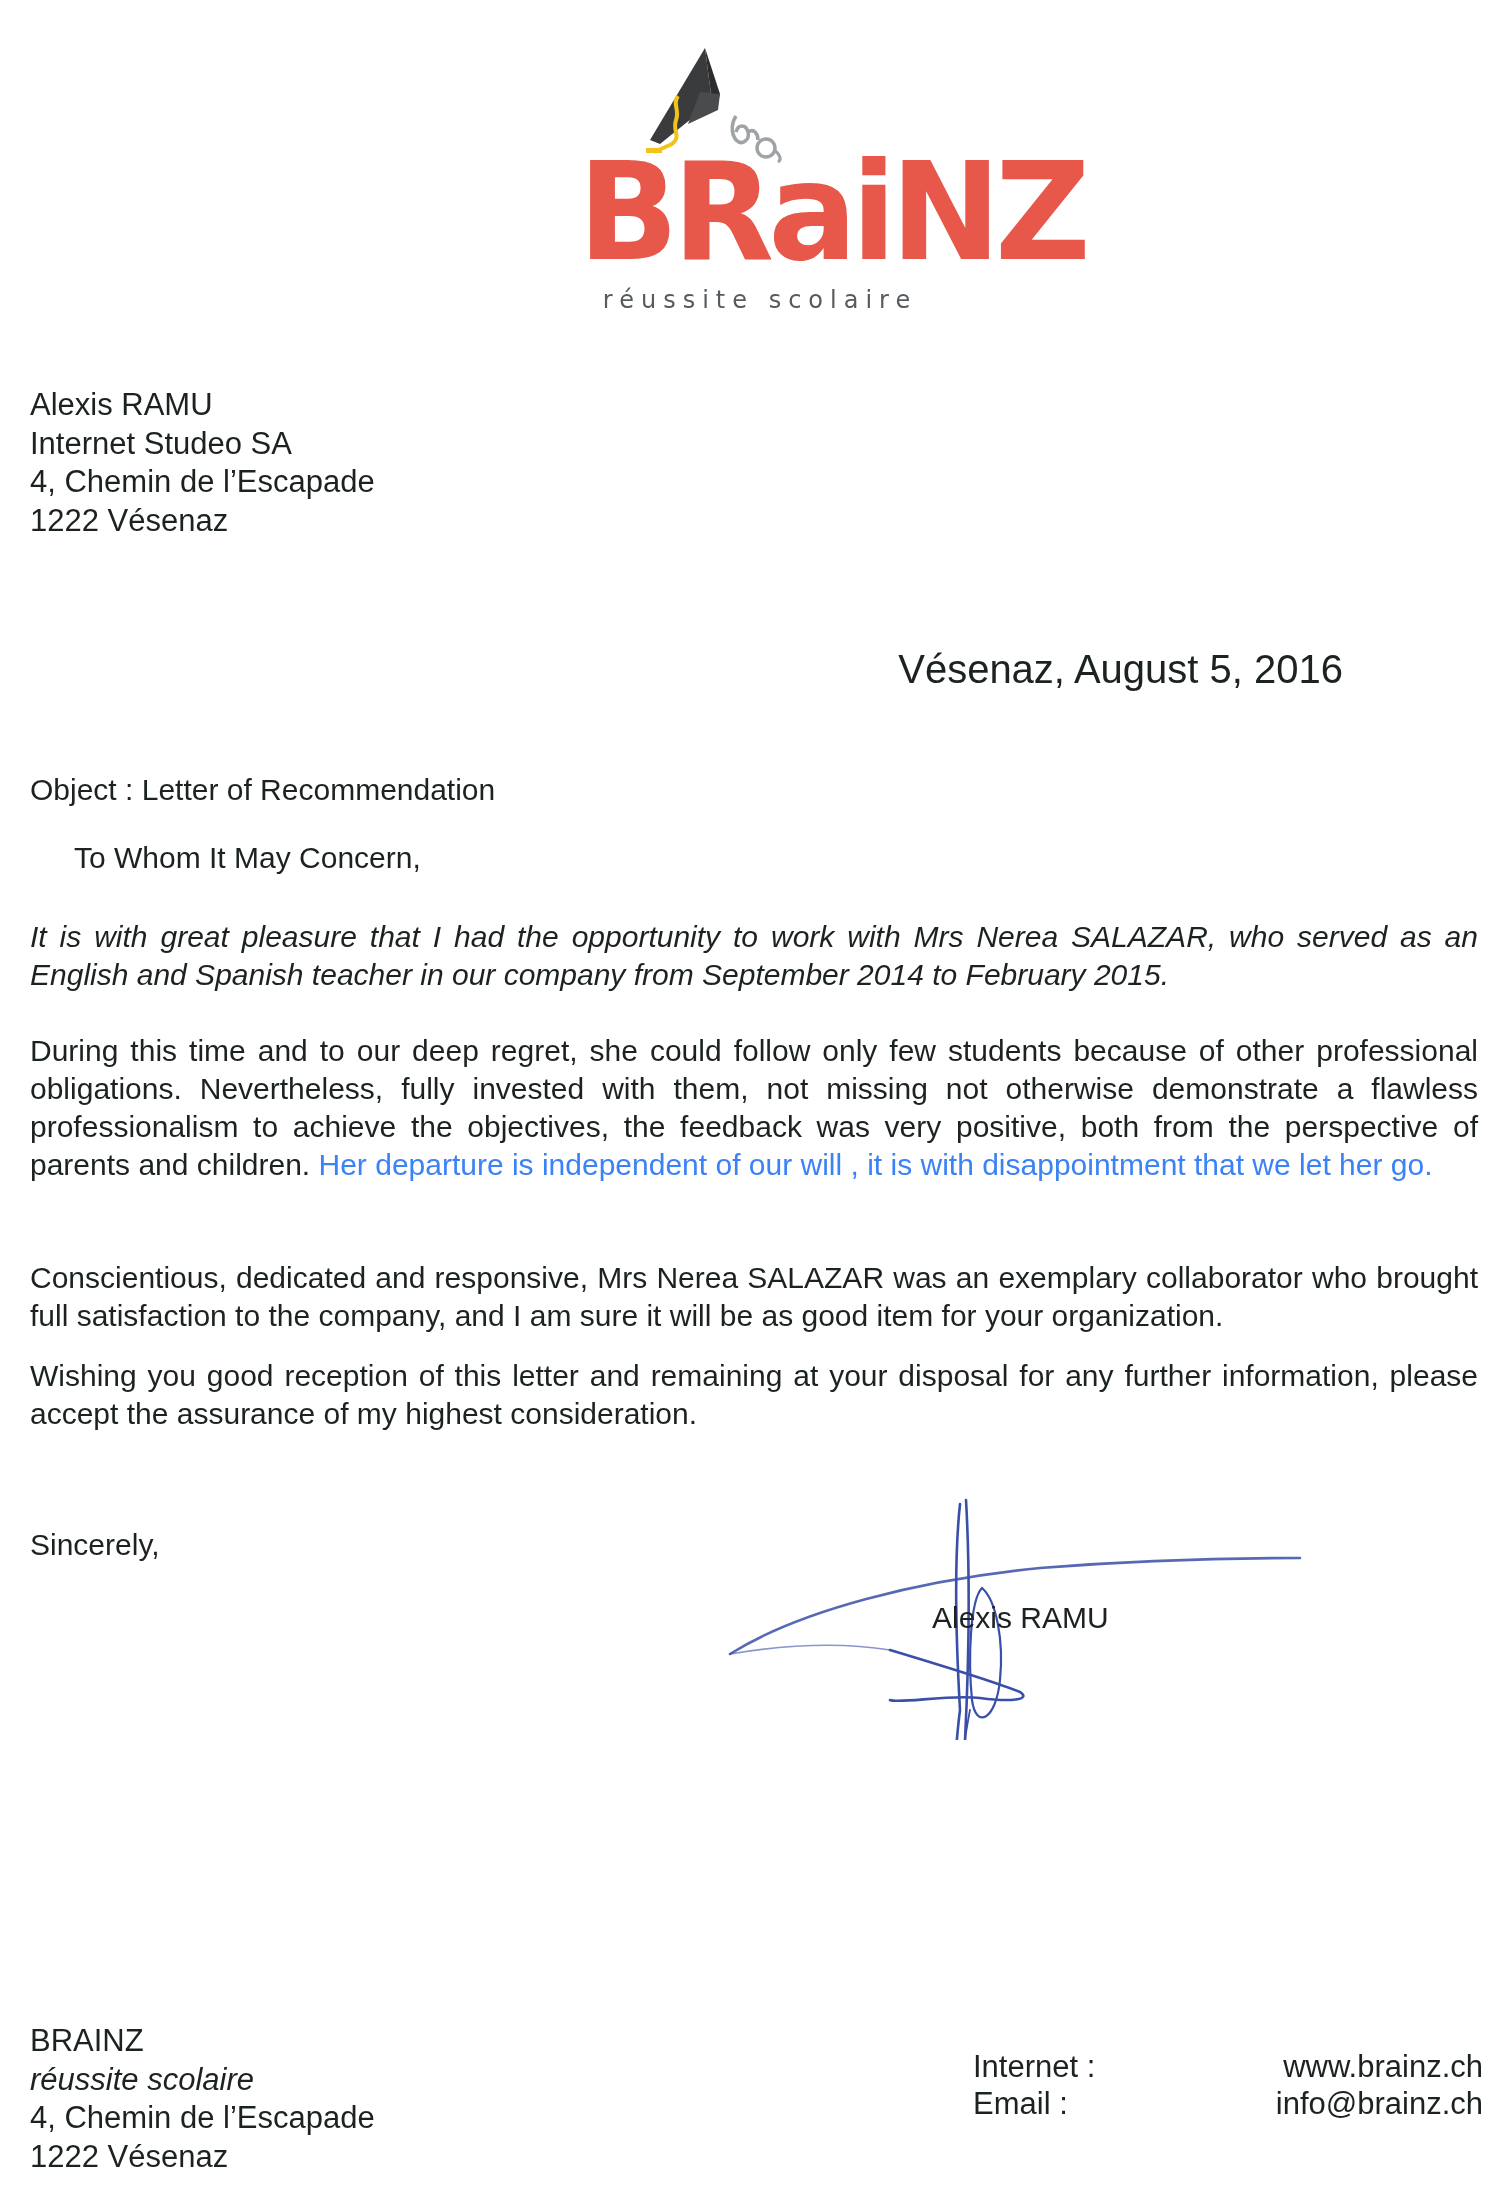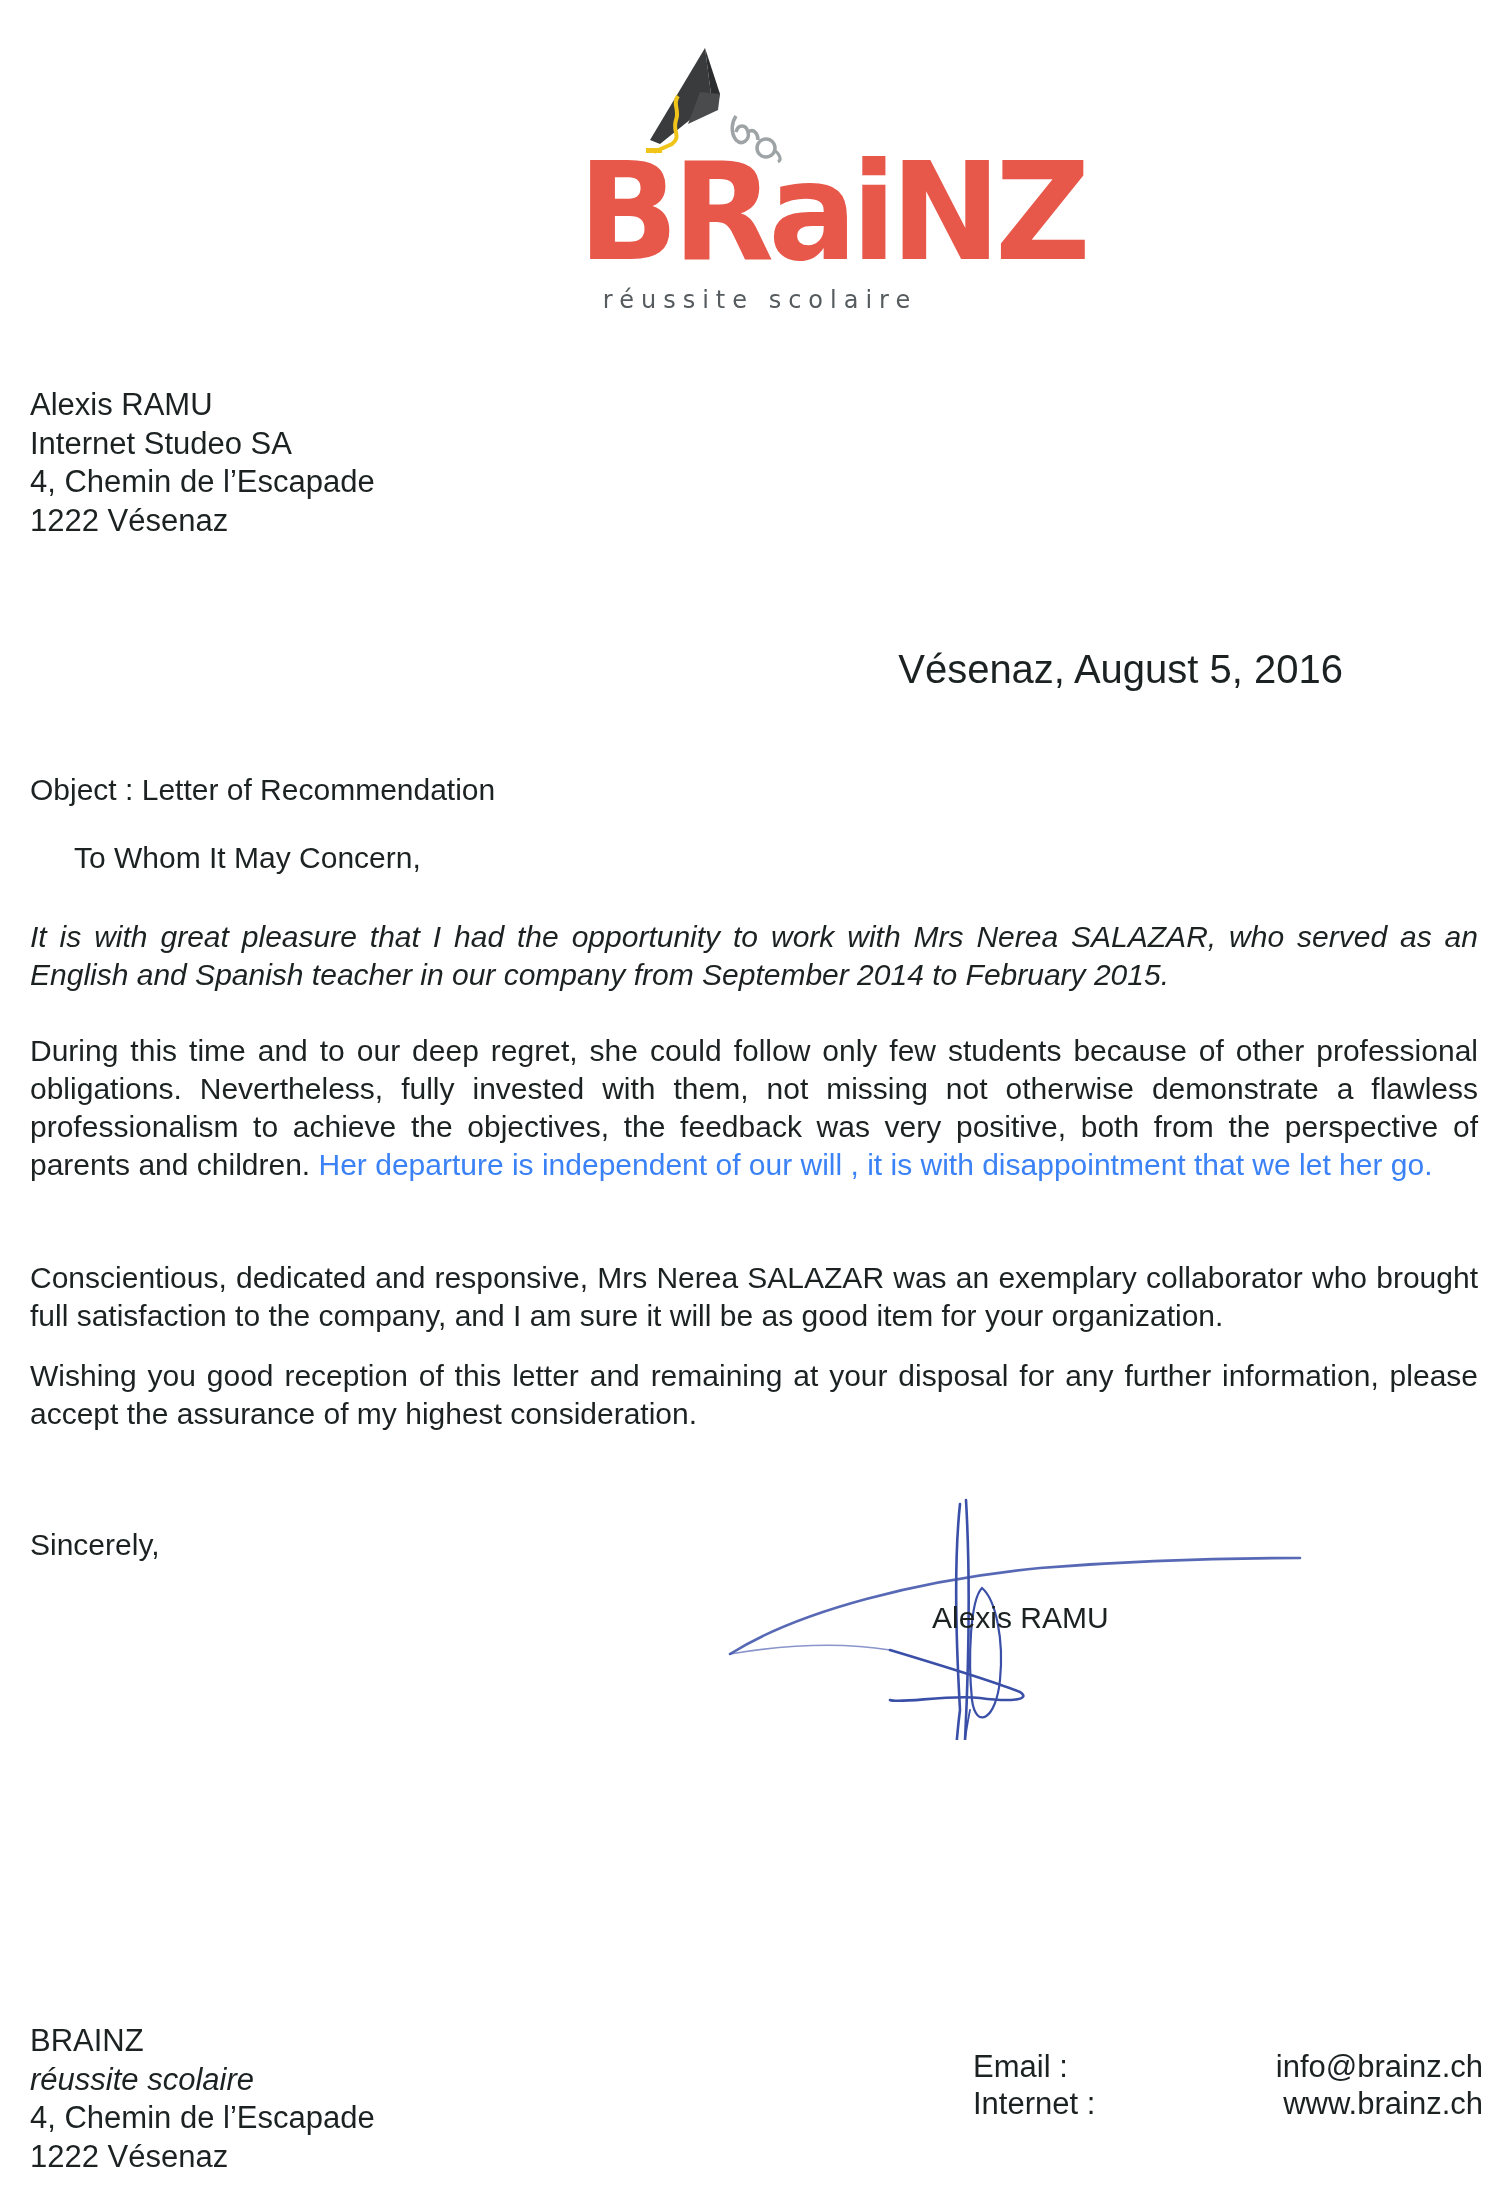--- a/index.html
+++ b/index.html
@@ -113,20 +113,20 @@
 
 <div id="footer-company" class="abs">
   <div>BRAINZ</div>
   <div class="tag">réussite scolaire</div>
   <div>4, Chemin de l’Escapade</div>
   <div>1222 Vésenaz</div>
 </div>
 
 <div id="footer-contact" class="abs">
   <div class="row">
+    <span>Internet :</span>
+    <span>www.brainz.ch</span>
+  </div>
+  <div class="row">
     <span>Email :</span>
     <span>info@brainz.ch</span>
-  </div>
-  <div class="row">
-    <span>Internet :</span>
-    <span>www.brainz.ch</span>
   </div>
 </div>
 
 </body></html>

